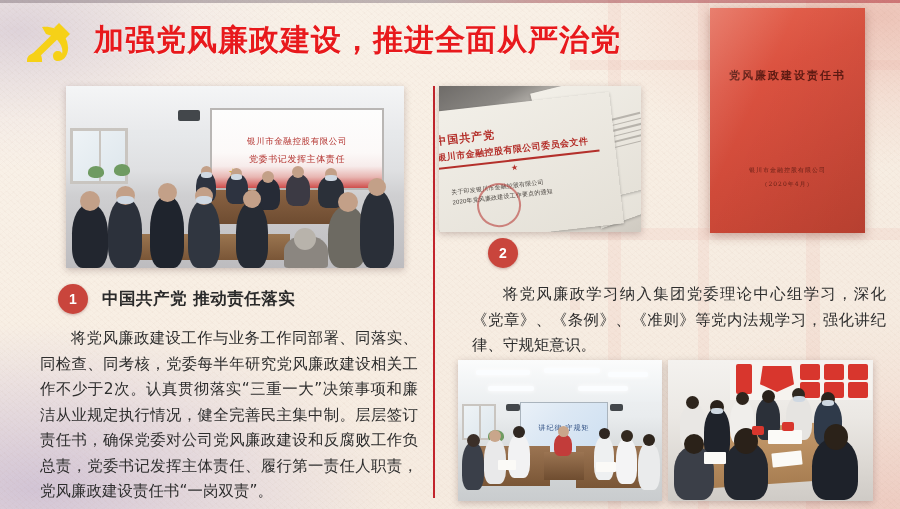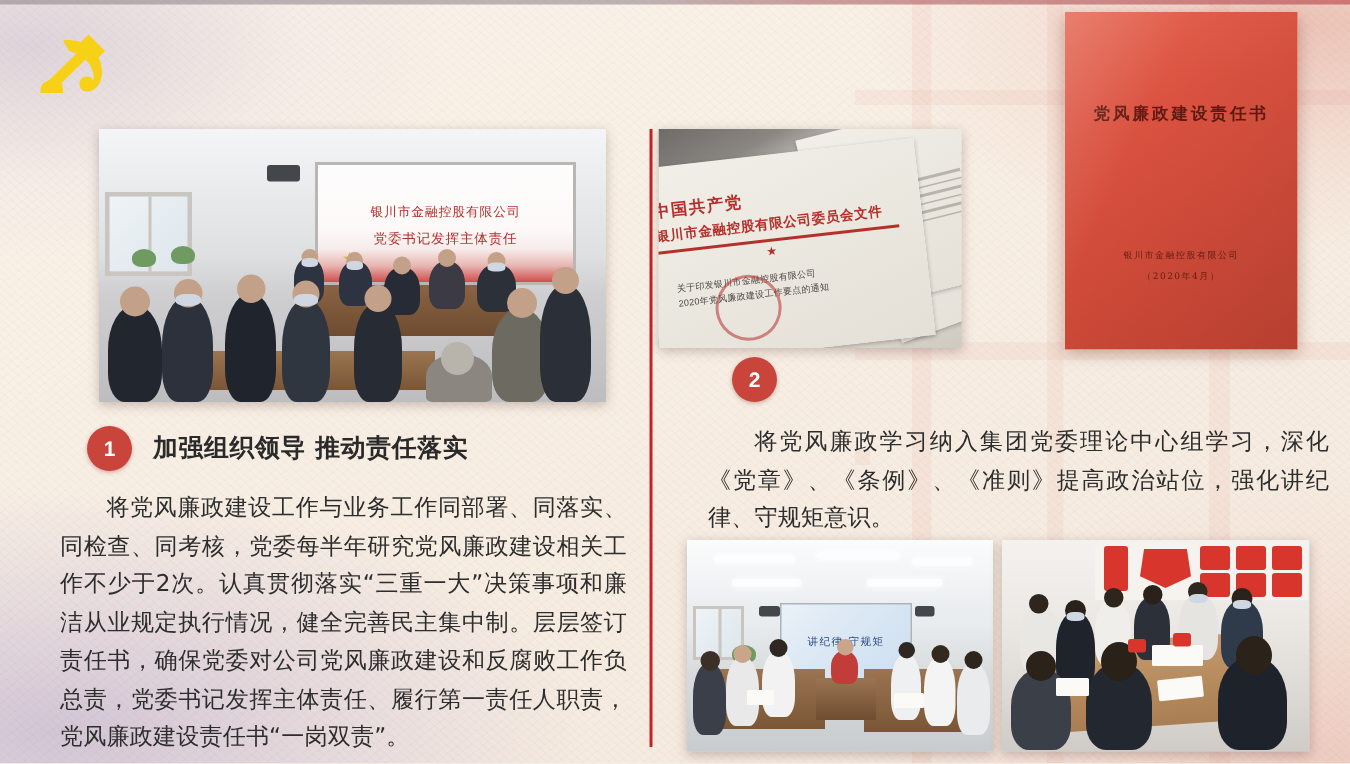--- a/index.html
+++ b/index.html
@@ -278,20 +278,21 @@
     <div class="emblem">
       <svg viewBox="0 0 56 46" width="56" height="46">
         <g fill="#f6d117">
           <path d="M7 40 L12 45 L44 14 L39 9 Z"></path>
           <path d="M37 6 L48 17 L43 22 L32 11 Z"></path>
           <path d="M20 10 C33 8 47 17 46 33 C45 40 41 44 36 44 C33 44 31 42 31 39 C31 36 33 34 36 34 C39 34 40 36 40 37 C42 31 37 20 24 17 Z"></path>
           <path d="M14 36 C9 36 5 39 5 43 L5 45 L20 45 L20 43 C20 39 18 36 14 36 Z"></path>
         </g>
       </svg>
     </div>
+    <div class="slide-title">加强党风廉政建设，推进全面从严治党</div>
   </div>
 
   <div class="divider"></div>
 
   <div class="photo" id="photo-meeting">
     <div class="inner">
       <div class="room-bg"></div>
       <div class="ceiling"></div>
       <div class="window"></div>
       <div class="plant" style="left:22px;top:80px;"></div>
@@ -389,28 +390,28 @@
 
   <div class="photo" id="photo-booklet">
     <div class="booklet-title">党风廉政建设责任书</div>
     <div class="booklet-org">银川市金融控股有限公司</div>
     <div class="booklet-date">（2020年4月）</div>
     <div class="booklet-sheen"></div>
   </div>
 
   <div class="sec-head" id="head-1">
     <div class="badge">1</div>
-    <div class="sec-title">加强组织领导  推动责任落实</div>
+    <div class="sec-title">中国共产党  推动责任落实</div>
   </div>
   <div class="body-text" id="text-1">将党风廉政建设工作与业务工作同部署、同落实、同检查、同考核，党委每半年研究党风廉政建设相关工作不少于2次。认真贯彻落实“三重一大”决策事项和廉洁从业规定执行情况，健全完善民主集中制。层层签订责任书，确保党委对公司党风廉政建设和反腐败工作负总责，党委书记发挥主体责任、履行第一责任人职责，党风廉政建设责任书“一岗双责”。</div>
 
   <div class="sec-head" id="head-2">
     <div class="badge">2</div>
   </div>
-  <div class="body-text" id="text-2">将党风廉政学习纳入集团党委理论中心组学习，深化《党章》、《条例》、《准则》提高政治站位，强化讲纪律、守规矩意识。</div>
+  <div class="body-text" id="text-2">将党风廉政学习纳入集团党委理论中心组学习，深化《党章》、《条例》、《准则》等党内法规学习，强化讲纪律、守规矩意识。</div>
 
   <div class="photo" id="photo-training">
     <div class="inner">
       <div class="tr-bg"></div>
       <div class="tr-ceil"></div>
       <div class="tr-light" style="left:18px;top:10px;width:54px;"></div>
       <div class="tr-light" style="left:86px;top:8px;width:56px;"></div>
       <div class="tr-light" style="left:150px;top:12px;width:40px;"></div>
       <div class="tr-light" style="left:30px;top:26px;width:46px;"></div>
       <div class="tr-light" style="left:120px;top:26px;width:50px;"></div>

